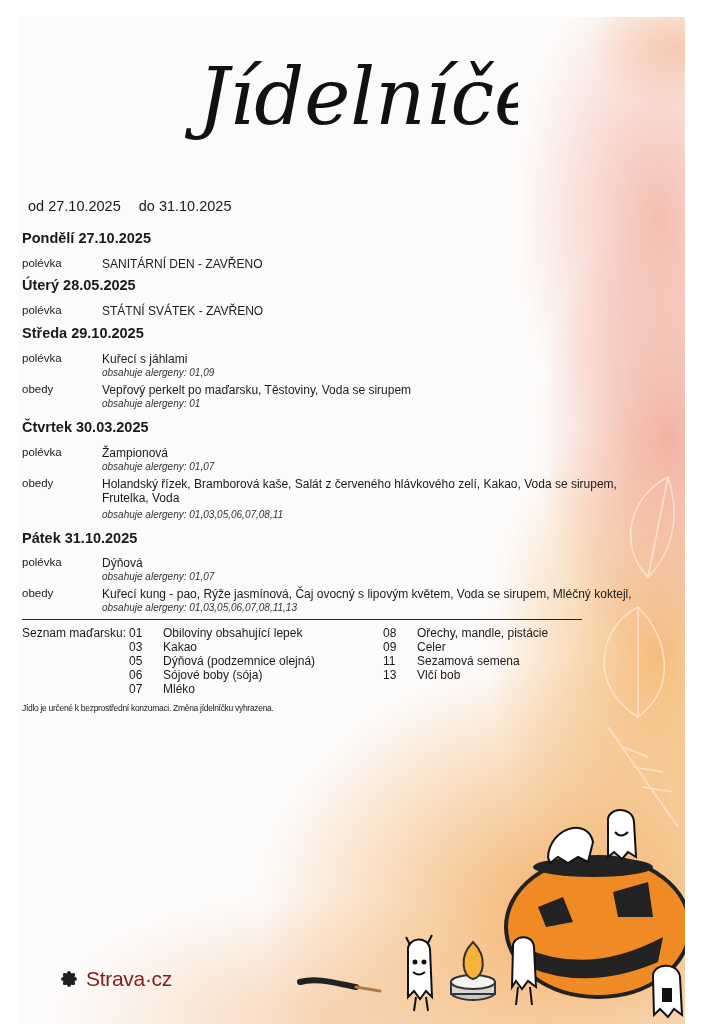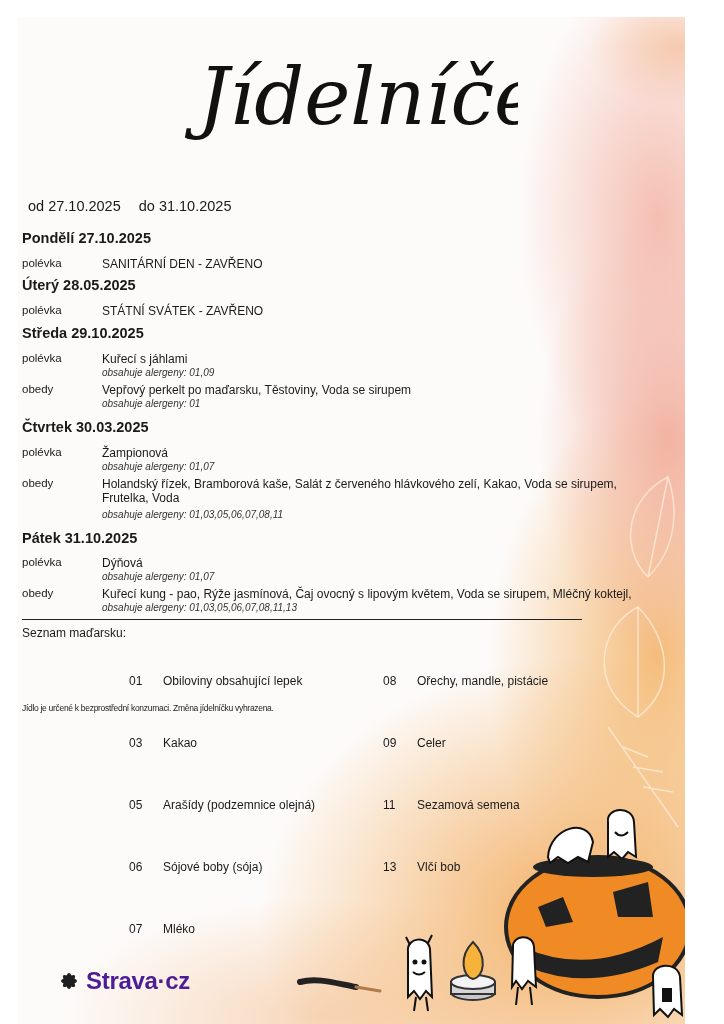--- a/index.html
+++ b/index.html
@@ -33,25 +33,25 @@
   .range span.gap { display:inline-block; width:18px; }
   .day-title { position:absolute; left:0; font-weight:bold; font-size:14.5px; }
   .row { position:absolute; left:0; width:640px; font-size:12px; }
   .row .lbl { position:absolute; left:0; top:0; font-weight:normal; font-size:11.5px; }
   .row .val { position:absolute; left:80px; top:0; width:540px; line-height:14px; }
   .row .alg { position:absolute; left:80px; font-style:italic; font-size:10px; color:#333; }
   .rule { position:absolute; left:0; top:602px; width:560px; height:1px; background:#222; }
   .alg-list { position:absolute; left:0; top:609px; font-size:12px; line-height:14px; }
   .alg-list .head { position:absolute; left:0; top:0; white-space:nowrap; }
   .alg-list .col { position:absolute; top:0; }
-  .alg-list .item { height:14px; white-space:nowrap;margin-top:48px; }
+  .alg-list .item { height:14px; white-space:nowrap; }
   .alg-list .code { display:inline-block; width:34px; }
   .note { position:absolute; left:0; top:686px; font-size:8.5px; letter-spacing:-0.3px; white-space:nowrap; }
   .logo { position:absolute; left:40px; top:950px; display:flex; align-items:center; gap:6px; }
-  .logo-text { font-weight:bold; font-size:24px; letter-spacing:-0.3px; color:#4c1d95; }
+  .logo-text { font-weight:normal; font-size:21px; letter-spacing:-0.3px; color:#7f1d1d; }
   .art { position:absolute; left:270px; top:760px; width:397px; height:247px; }
 </style>
 </head>
 <body>
 
 <div class="sheet">
   <div class="bg-wash"></div>
 
   <svg class="leaf" style="left:560px;top:440px;width:110px;height:380px" viewBox="0 0 110 380">
     <g fill="none" stroke="rgba(255,240,225,0.7)" stroke-width="1.5">
@@ -118,21 +118,21 @@
       <span class="alg" style="top:15px">obsahuje alergeny: 01,03,05,06,07,08,11,13</span>
     </div>
 
     <div class="rule"></div>
 
     <div class="alg-list">
       <span class="head">Seznam maďarsku:</span>
       <div class="col" style="left:107px">
         <div class="item"><span class="code">01</span><span>Obiloviny obsahující lepek</span></div>
         <div class="item"><span class="code">03</span><span>Kakao</span></div>
-        <div class="item"><span class="code">05</span><span>Arašídy (podzemnice olejná)</span></div>
+        <div class="item"><span class="code">05</span><span>Dýňová (podzemnice olejná)</span></div>
         <div class="item"><span class="code">06</span><span>Sójové boby (sója)</span></div>
         <div class="item"><span class="code">07</span><span>Mléko</span></div>
       </div>
       <div class="col" style="left:361px">
         <div class="item"><span class="code">08</span><span>Ořechy, mandle, pistácie</span></div>
         <div class="item"><span class="code">09</span><span>Celer</span></div>
         <div class="item"><span class="code">11</span><span>Sezamová semena</span></div>
         <div class="item"><span class="code">13</span><span>Vlčí bob</span></div>
       </div>
     </div>

